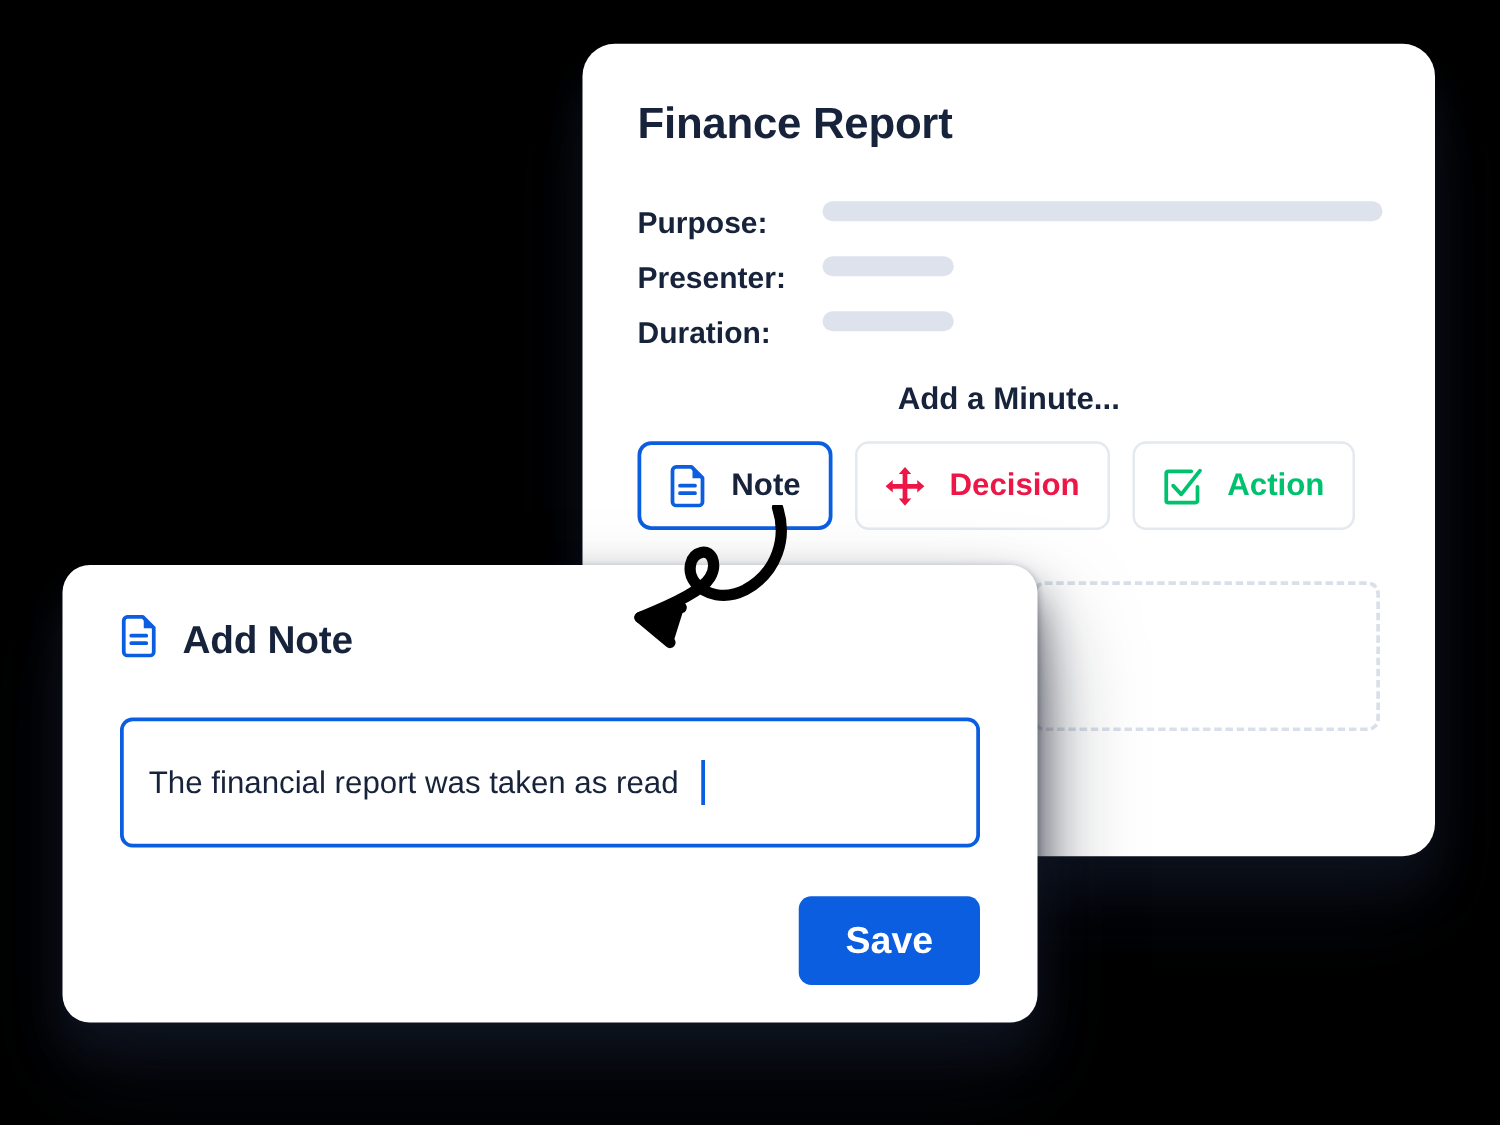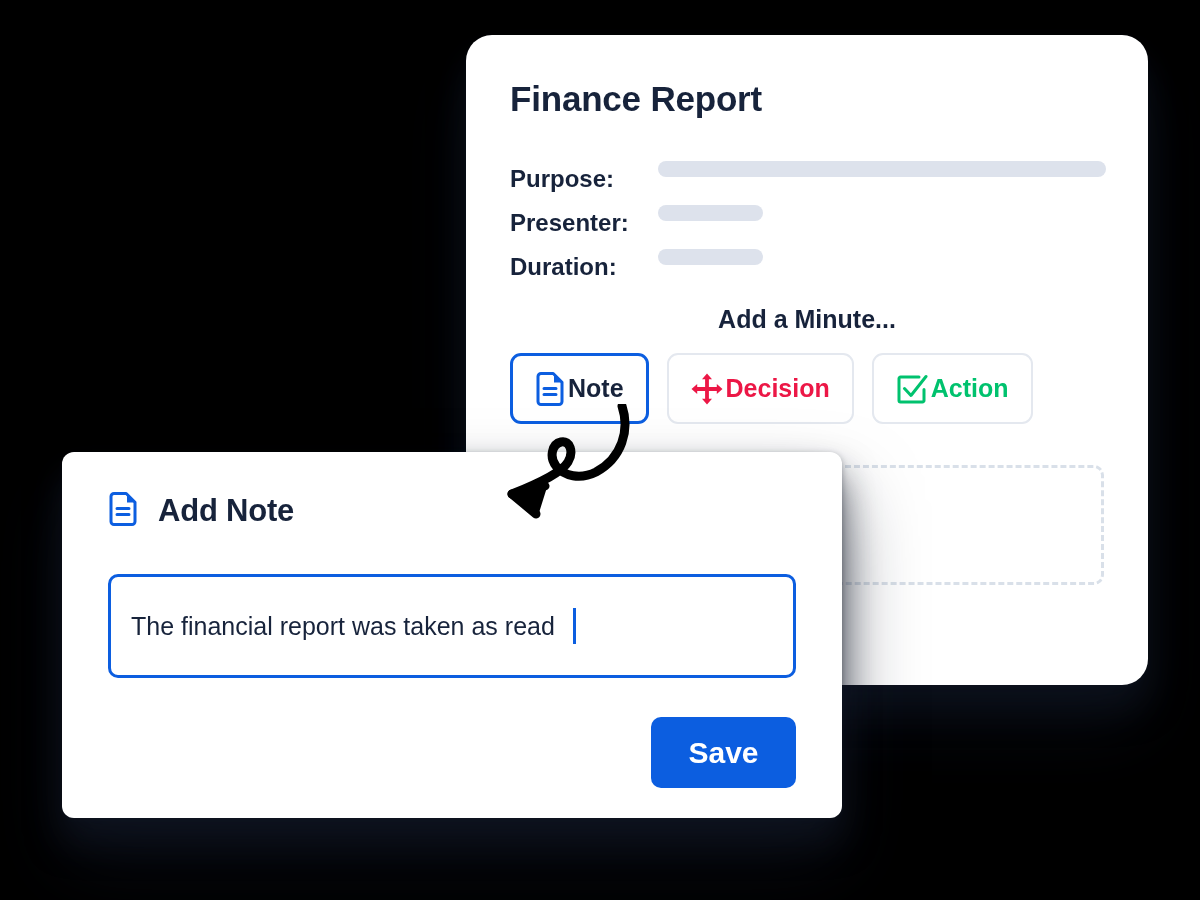--- a/index.html
+++ b/index.html
@@ -93,21 +93,21 @@
     position: absolute;
     left: 44px;
     top: 318px;
     display: flex;
     gap: 18px;
   }
   .mbtn {
     display: flex;
     align-items: center;
     justify-content: center;
-    gap: 3px;
+    gap: 20px;
     height: 71px;
     box-sizing: border-box;
     border-radius: 11px;
     background: #ffffff;
     border: 2px solid #e4e8ef;
     padding: 12px 22px;
     cursor: pointer;
     font-size: 25px;
     font-weight: bold;
     white-space: nowrap;
@@ -134,26 +134,25 @@
   }
 
   
   .card-front {
     position: absolute;
     left: 50px;
     top: 452px;
     width: 780px;
     height: 366px;
     background: #ffffff;
-    border-radius: 12px;
+    border-radius: 22px;
     box-shadow:
       0 22px 34px rgba(17, 24, 39, 0.62),
       0 46px 76px rgba(17, 24, 39, 0.50),
       0 2px 6px rgba(17, 24, 39, 0.32);
-    margin-left: 12px;
   }
 
   .note-head {
     position: absolute;
     left: 46px;
     top: 40px;
     display: flex;
     align-items: center;
     gap: 20px;
   }

